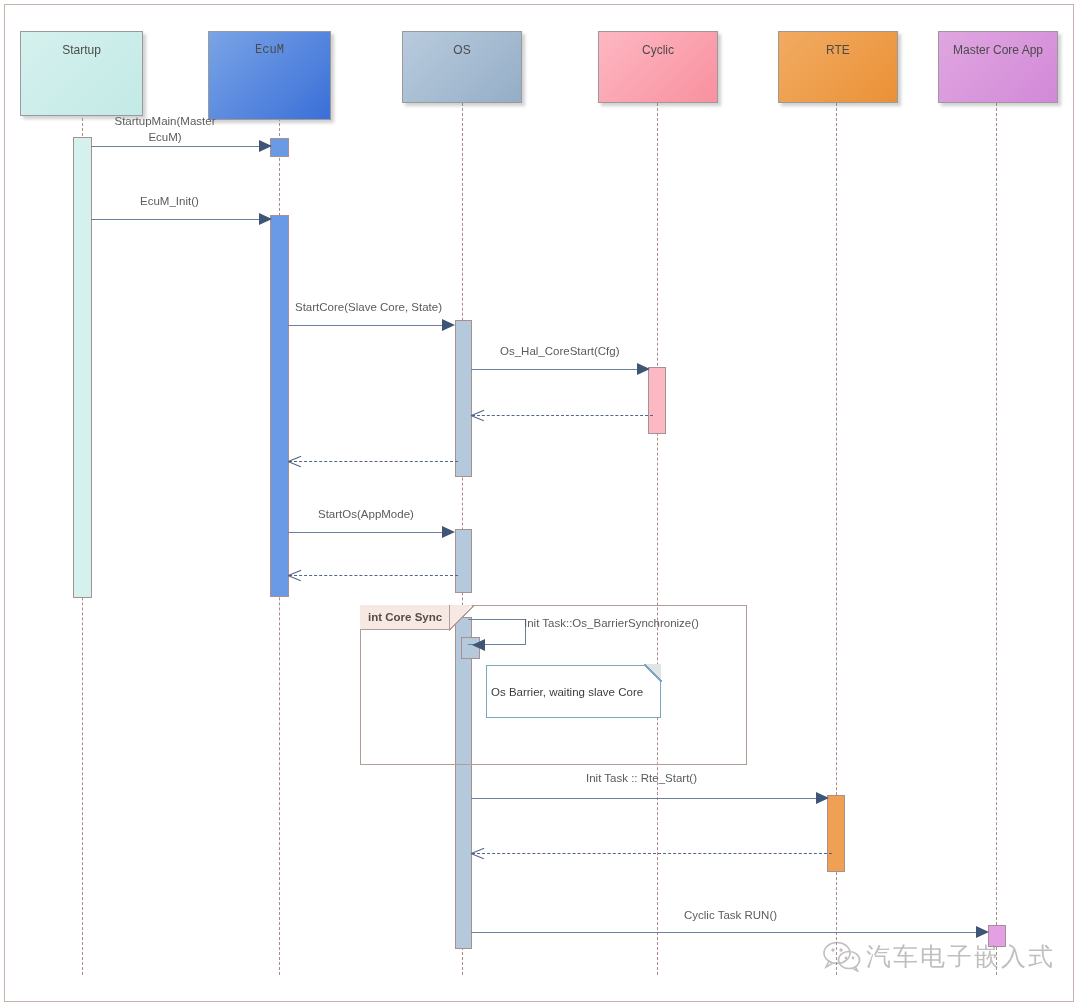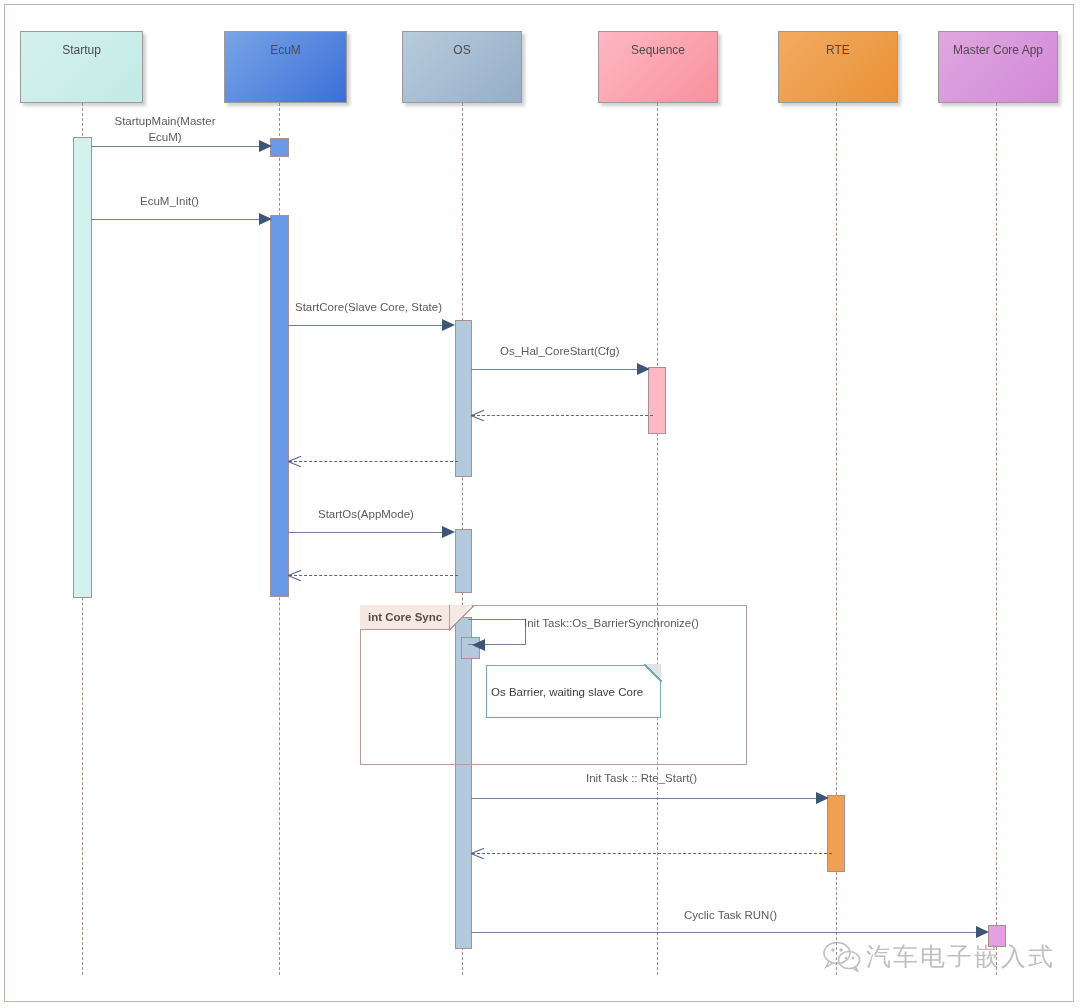--- a/index.html
+++ b/index.html
@@ -57,31 +57,31 @@
 
 <div id="canvas">
   <div id="frame"></div>
   <div id="layer">
       <div class="lifeline" style="left:82px;top:103px;height:872px;"></div>
       <div class="lifeline" style="left:279px;top:103px;height:872px;"></div>
       <div class="lifeline" style="left:462px;top:103px;height:872px;"></div>
       <div class="lifeline" style="left:657px;top:103px;height:872px;"></div>
       <div class="lifeline" style="left:836px;top:103px;height:872px;"></div>
       <div class="lifeline" style="left:996px;top:103px;height:872px;"></div>
-      <div class="head" style="left:20px;top:31px;width:123px;height:72px;background:linear-gradient(135deg,#d5f1ee 0%,#c3eae6 100%);">
+      <div class="head" style="left:20px;top:31px;width:123px;height:85px;background:linear-gradient(135deg,#d5f1ee 0%,#c3eae6 100%);">
         <span>Startup</span>
       </div>
-      <div class="head" style="left:224px;top:31px;width:123px;height:72px;background:linear-gradient(135deg,#7aa4e6 0%,#3a6fd8 100%);">
+      <div class="head" style="left:208px;top:31px;width:123px;height:89px;background:linear-gradient(135deg,#7aa4e6 0%,#3a6fd8 100%);font-family:Liberation Mono, monospace;">
         <span>EcuM</span>
       </div>
       <div class="head" style="left:402px;top:31px;width:120px;height:72px;background:linear-gradient(135deg,#b9cbdd 0%,#94aec7 100%);">
         <span>OS</span>
       </div>
       <div class="head" style="left:598px;top:31px;width:120px;height:72px;background:linear-gradient(135deg,#fdb8c2 0%,#f9909f 100%);">
-        <span>Sequence</span>
+        <span>Cyclic</span>
       </div>
       <div class="head" style="left:778px;top:31px;width:120px;height:72px;background:linear-gradient(135deg,#f2ab62 0%,#ea9136 100%);">
         <span>RTE</span>
       </div>
       <div class="head" style="left:938px;top:31px;width:120px;height:72px;background:linear-gradient(135deg,#e0a6e0 0%,#d289d8 100%);">
         <span>Master Core App</span>
       </div>
       <div class="act" style="left:73px;top:137px;width:19px;height:461px;background:#d5f1ee;"></div>
       <div class="act" style="left:270px;top:138px;width:19px;height:19px;background:#6a9ae6;"></div>
       <div class="act" style="left:270px;top:215px;width:19px;height:382px;background:#6a9ae6;"></div>

